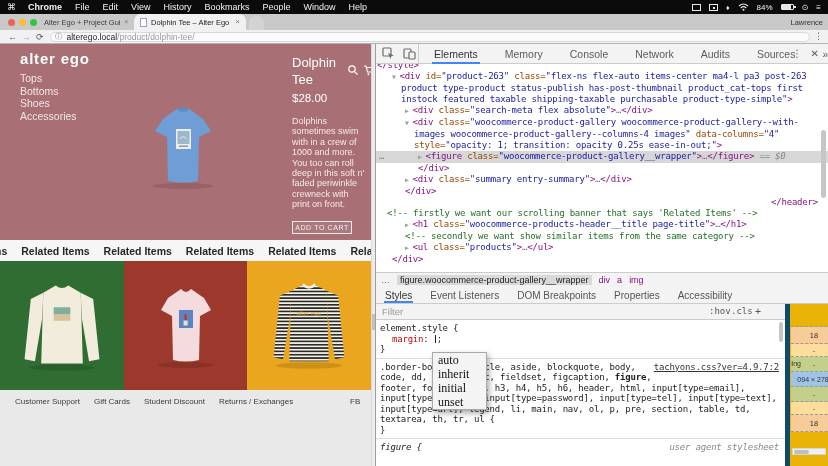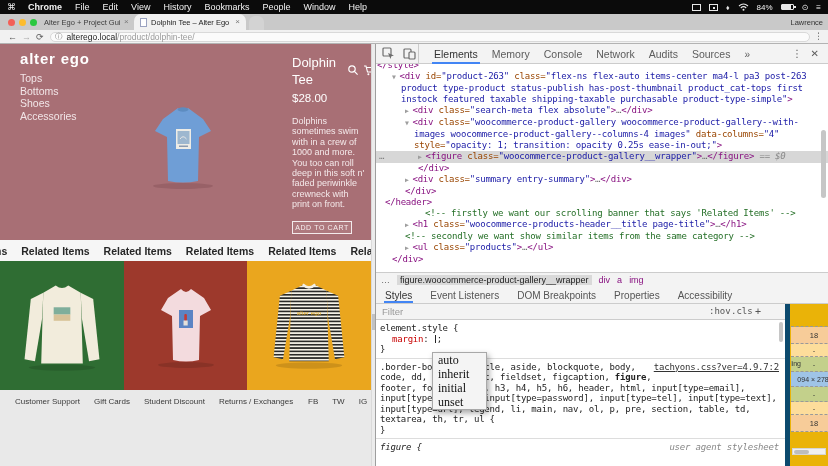--- a/index.html
+++ b/index.html
@@ -71,30 +71,30 @@
   #banner-row .bi { font-size:10.5px; font-weight:bold; color:#262626; white-space:nowrap; }
   #tiles { position:absolute; left:0; top:217px; width:371px; height:129px; }
   .tile { position:absolute; top:0; height:129px; display:flex; align-items:center; justify-content:center; }
   #tile-green  { left:0;     width:124px; background:#2f6d33; }
   #tile-red    { left:124px; width:123px; background:#9d392c; }
   #tile-yellow { left:247px; width:124px; background:#eaa61e; }
   #site-footer { position:absolute; left:0; top:346px; width:371px; height:76px; background:#e9e9e9; }
   #footer-links { position:absolute; left:15px; top:7px; display:flex; gap:14px; }
   #footer-links .fl { font-size:8px; color:#3a3a3a; white-space:nowrap;text-align:center; }
   #footer-social { position:absolute; left:308px; top:7px; display:flex; gap:14px; }
-  #footer-social .fs { font-size:8px; color:#3a3a3a; }
+  #footer-social .fs { font-size:8px; color:#3a3a3a;margin-left:42px; }
   #page-scrollstrip { position:absolute; left:371px; top:44px; width:4px; height:422px; background:#ececec; border-left:1px solid #dadada; }
   #page-scrollthumb { position:absolute; left:0; top:270px; width:4px; height:16px; background:#c2c2c2; }
 
   
   #devtools { position:absolute; left:375px; top:44px; width:453px; height:422px; background:#fff; border-left:1px solid #9e9e9e; }
   #dt-toolbar { position:absolute; left:0; top:0; width:100%; height:20px; background:#f3f3f3; border-bottom:1px solid #ccc; }
   #dt-icons { position:absolute; left:6px; top:3px; display:flex; gap:8px; align-items:center; }
   #dt-sep { position:absolute; left:42px; top:0; width:1px; height:20px; background:#ccc; }
-  #dt-tabs { position:absolute; left:56px; top:0; height:20px; display:flex; gap:10px; align-items:stretch; }
+  #dt-tabs { position:absolute; left:56px; top:0; height:20px; display:flex; gap:23px; align-items:stretch; }
   .dtab { display:flex; align-items:center; font-size:10.5px; color:#5c5c5c; padding:0 2px; white-space:nowrap; }
   .dtab.sel { color:#333; box-shadow:inset 0 -2px 0 #4285f4; }
   #dt-overflow { display:flex; align-items:center; font-size:10px; color:#5c5c5c; margin-left:2px; }
   #dt-kebab { position:absolute; right:26px; top:4px; font-size:10px; color:#5c5c5c; }
   #dt-close { position:absolute; right:9px; top:4px; font-size:10px; color:#5c5c5c; }
 
   #dt-tree { position:absolute; left:0; top:20px; width:100%; height:208px; overflow:hidden;
     font-family:"DejaVu Sans Mono",monospace; font-size:9px; line-height:11px; letter-spacing:-0.2px; word-break:break-word; }
   .t-line { position:relative; padding-right:10px; text-indent:-9px; }
   .t-line.cut { margin-top:-4px; }
@@ -355,22 +355,22 @@
 
     <div id="dt-tree">
         <div class="t-line cut" style="padding-left: 10px;"><span class="tk-t">&lt;/style&gt;</span></div>
         <div class="t-line" style="padding-left: 25px;"><span class="tk-a">▼ </span><span class="tk-t">&lt;div</span><span class="tk-n"> id=</span><span class="tk-v">"product-263"</span><span class="tk-n"> class=</span><span class="tk-v">"flex-ns flex-auto items-center ma4-l pa3 post-263 product type-product status-publish has-post-thumbnail product_cat-tops first instock featured taxable shipping-taxable purchasable product-type-simple"</span><span class="tk-t">&gt;</span></div>
         <div class="t-line" style="padding-left: 38px;"><span class="tk-a">▶ </span><span class="tk-t">&lt;div</span><span class="tk-n"> class=</span><span class="tk-v">"search-meta flex absolute"</span><span class="tk-t">&gt;</span><span class="tk-e">…</span><span class="tk-t">&lt;/div&gt;</span></div>
         <div class="t-line" style="padding-left: 38px;"><span class="tk-a">▼ </span><span class="tk-t">&lt;div</span><span class="tk-n"> class=</span><span class="tk-v">"woocommerce-product-gallery woocommerce-product-gallery--with-images woocommerce-product-gallery--columns-4 images"</span><span class="tk-n"> data-columns=</span><span class="tk-v">"4"</span><span class="tk-n"> style=</span><span class="tk-v">"opacity: 1; transition: opacity 0.25s ease-in-out;"</span><span class="tk-t">&gt;</span></div>
         <div class="t-line sel" style="padding-left: 51px;"><span class="t-gut">…</span><span class="tk-a">▶ </span><span class="tk-t">&lt;figure</span><span class="tk-n"> class=</span><span class="tk-v">"woocommerce-product-gallery__wrapper"</span><span class="tk-t">&gt;</span><span class="tk-e">…</span><span class="tk-t">&lt;/figure&gt;</span><span class="tk-m"> == $0</span></div>
         <div class="t-line" style="padding-left: 51px;"><span class="tk-t">&lt;/div&gt;</span></div>
         <div class="t-line" style="padding-left: 38px;"><span class="tk-a">▶ </span><span class="tk-t">&lt;div</span><span class="tk-n"> class=</span><span class="tk-v">"summary entry-summary"</span><span class="tk-t">&gt;</span><span class="tk-e">…</span><span class="tk-t">&lt;/div&gt;</span></div>
         <div class="t-line" style="padding-left: 38px;"><span class="tk-t">&lt;/div&gt;</span></div>
-        <div class="t-line" style="padding-left: 18px;"><span class="tk-t">&lt;/header&gt;</span></div>
-        <div class="t-line" style="padding-left: 58px;"><span class="tk-c2">&lt;!-- firstly we want our scrolling banner that says 'Related Items' --&gt;</span></div>
+        <div class="t-line" style="padding-left: 30px; text-align: right;"><span class="tk-t">&lt;/header&gt;</span></div>
+        <div class="t-line" style="padding-left: 20px;"><span class="tk-c2">&lt;!-- firstly we want our scrolling banner that says 'Related Items' --&gt;</span></div>
         <div class="t-line" style="padding-left: 38px;"><span class="tk-a">▶ </span><span class="tk-t">&lt;h1</span><span class="tk-n"> class=</span><span class="tk-v">"woocommerce-products-header__title page-title"</span><span class="tk-t">&gt;</span><span class="tk-e">…</span><span class="tk-t">&lt;/h1&gt;</span></div>
         <div class="t-line" style="padding-left: 38px;"><span class="tk-c2">&lt;!-- secondly we want show similar items from the same category --&gt;</span></div>
         <div class="t-line" style="padding-left: 38px;"><span class="tk-a">▶ </span><span class="tk-t">&lt;ul</span><span class="tk-n"> class=</span><span class="tk-v">"products"</span><span class="tk-t">&gt;</span><span class="tk-e">…</span><span class="tk-t">&lt;/ul&gt;</span></div>
         <div class="t-line" style="padding-left: 25px;"><span class="tk-t">&lt;/div&gt;</span></div>
       </div>
     <div id="tree-scrollthumb"></div>
 
     <div id="dt-crumbs">
         <span class="crumb ell">…</span>
         <span class="crumb sel">figure.woocommerce-product-gallery__wrapper</span>

